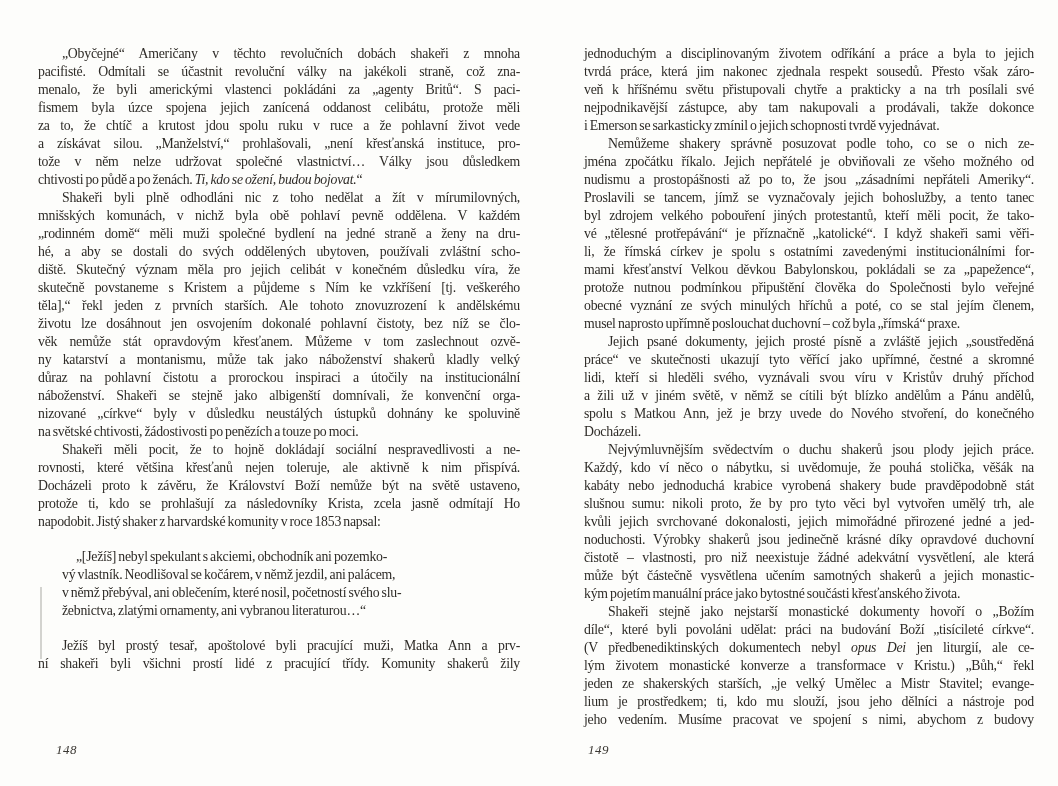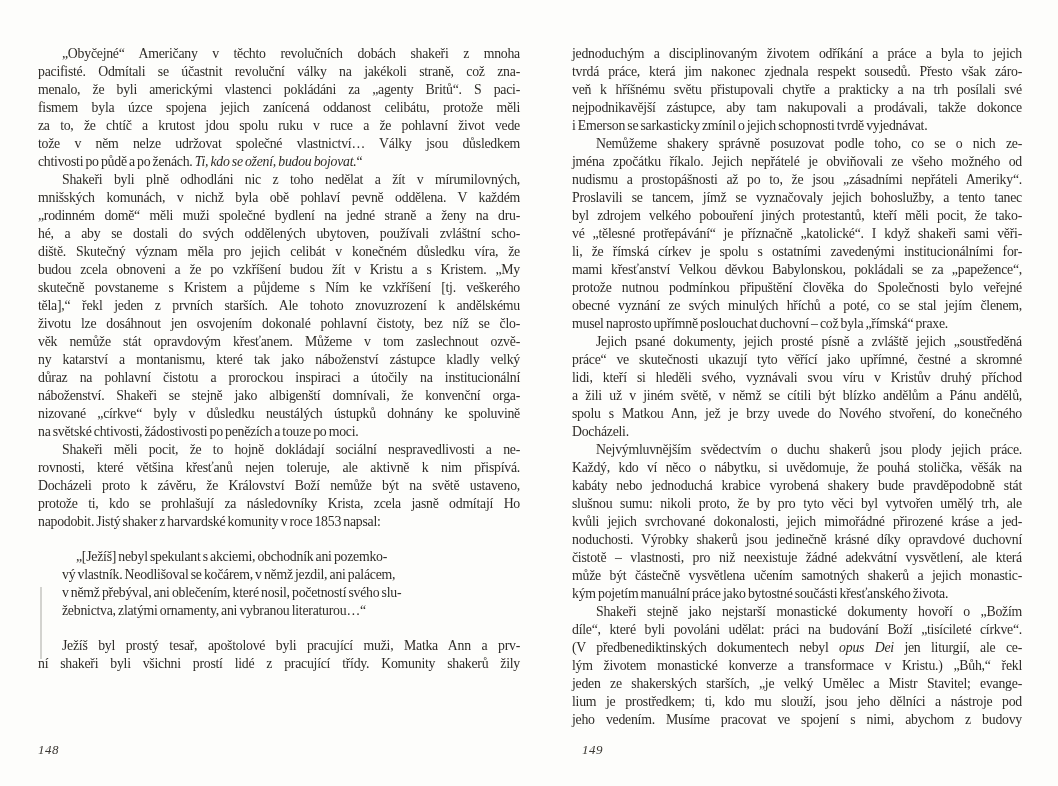--- a/index.html
+++ b/index.html
@@ -13,72 +13,72 @@
   .page{position:absolute;top:0;height:786px;}
   .page-left{left:0;width:529px;}
   .page-right{left:529px;width:529px;}
   .page-body{
     position:absolute;top:45px;
     font-size:13.8px;line-height:18px;
     letter-spacing:-0.25px;word-spacing:-1px;
     text-rendering:optimizeLegibility;
   }
   .page-left  .page-body{left:38px;width:482px;}
-  .page-right .page-body{left:43px;width:450px;}
+  .page-right .page-body{left:55px;width:450px;}
   .block{margin:0;}
   .line{
     text-align:justify;text-align-last:justify;
     white-space:nowrap;height:18px;
   }
   .line.lastline{text-align-last:left;}
   .block.indent .line:first-child{text-indent:24px;}
   .block.blockquote{margin:17px 0 17px 24px;width:396px;}
   .block.blockquote .line{text-align:right;text-align-last:left;}
   .block.blockquote .line:first-child{text-indent:14px;}
   i{font-style:italic;}
   .page-number{
     position:absolute;bottom:28px;
     font-style:italic;font-size:13px;color:#3b3833;
     letter-spacing:0.5px;
   }
-  .page-left  .page-number{left:38px;}
-  .page-right .page-number{left:53px;}
+  .page-left  .page-number{left:56px;}
+  .page-right .page-number{left:59px;}
   .scan-artifact{
     position:absolute;left:40px;top:587px;width:2px;height:72px;
     background:#d3d3cf;
   }
 </style>
 </head>
 <body>
 
 <div class="book-spread">
 
   <div class="page page-left">
     <div class="page-body">
         <div class="block paragraph indent">
           <div class="line">„Obyčejné“ Američany v těchto revolučních dobách shakeři z mnoha</div>
           <div class="line">pacifisté. Odmítali se účastnit revoluční války na jakékoli straně, což zna-</div>
           <div class="line">menalo, že byli americkými vlastenci pokládáni za „agenty Britů“. S paci-</div>
           <div class="line">fismem byla úzce spojena jejich zanícená oddanost celibátu, protože měli</div>
           <div class="line">za to, že chtíč a krutost jdou spolu ruku v ruce a že pohlavní život vede</div>
+          <div class="line">a získávat silou. „Manželství,“ prohlašovali, „není křesťanská instituce, pro-</div>
           <div class="line">tože v něm nelze udržovat společné vlastnictví… Války jsou důsledkem</div>
           <div class="line lastline">chtivosti po půdě a po ženách. <i>Ti, kdo se ožení, budou bojovat.</i>“</div>
         </div>
         <div class="block paragraph indent">
           <div class="line">Shakeři byli plně odhodláni nic z toho nedělat a žít v mírumilovných,</div>
           <div class="line">mnišských komunách, v nichž byla obě pohlaví pevně oddělena. V každém</div>
           <div class="line">„rodinném domě“ měli muži společné bydlení na jedné straně a ženy na dru-</div>
           <div class="line">hé, a aby se dostali do svých oddělených ubytoven, používali zvláštní scho-</div>
           <div class="line">diště. Skutečný význam měla pro jejich celibát v konečném důsledku víra, že</div>
-          <div class="line">budou zcela obnoveni a že po vzkříšení budou žít v Kristu a s Kristem. „My</div>
           <div class="line">skutečně povstaneme s Kristem a půjdeme s Ním ke vzkříšení [tj. veškerého</div>
           <div class="line">těla],“ řekl jeden z prvních starších. Ale tohoto znovuzrození k andělskému</div>
           <div class="line">životu lze dosáhnout jen osvojením dokonalé pohlavní čistoty, bez níž se člo-</div>
           <div class="line">věk nemůže stát opravdovým křesťanem. Můžeme v tom zaslechnout ozvě-</div>
-          <div class="line">ny katarství a montanismu, které tak jako náboženství zástupce kladly velký</div>
+          <div class="line">ny katarství a montanismu, může tak jako náboženství shakerů kladly velký</div>
           <div class="line">důraz na pohlavní čistotu a prorockou inspiraci a útočily na institucionální</div>
           <div class="line">náboženství. Shakeři se stejně jako albigenští domnívali, že konvenční orga-</div>
           <div class="line">nizované „církve“ byly v důsledku neustálých ústupků dohnány ke spoluvině</div>
           <div class="line lastline">na světské chtivosti, žádostivosti po penězích a touze po moci.</div>
         </div>
         <div class="block paragraph indent">
           <div class="line">Shakeři měli pocit, že to hojně dokládají sociální nespravedlivosti a ne-</div>
           <div class="line">rovnosti, které většina křesťanů nejen toleruje, ale aktivně k nim přispívá.</div>
           <div class="line">Docházeli proto k závěru, že Království Boží nemůže být na světě ustaveno,</div>
           <div class="line">protože ti, kdo se prohlašují za následovníky Krista, zcela jasně odmítají Ho</div>
@@ -127,21 +127,21 @@
           <div class="line">lidi, kteří si hleděli svého, vyznávali svou víru v Kristův druhý příchod</div>
           <div class="line">a žili už v jiném světě, v němž se cítili být blízko andělům a Pánu andělů,</div>
           <div class="line">spolu s Matkou Ann, jež je brzy uvede do Nového stvoření, do konečného</div>
           <div class="line lastline">Docházeli.</div>
         </div>
         <div class="block paragraph indent">
           <div class="line">Nejvýmluvnějším svědectvím o duchu shakerů jsou plody jejich práce.</div>
           <div class="line">Každý, kdo ví něco o nábytku, si uvědomuje, že pouhá stolička, věšák na</div>
           <div class="line">kabáty nebo jednoduchá krabice vyrobená shakery bude pravděpodobně stát</div>
           <div class="line">slušnou sumu: nikoli proto, že by pro tyto věci byl vytvořen umělý trh, ale</div>
-          <div class="line">kvůli jejich svrchované dokonalosti, jejich mimořádné přirozené kráse a jed-</div>
+          <div class="line">kvůli jejich svrchované dokonalosti, jejich mimořádné přirozené jedné a jed-</div>
           <div class="line">noduchosti. Výrobky shakerů jsou jedinečně krásné díky opravdové duchovní</div>
           <div class="line">čistotě – vlastnosti, pro niž neexistuje žádné adekvátní vysvětlení, ale která</div>
           <div class="line">může být částečně vysvětlena učením samotných shakerů a jejich monastic-</div>
           <div class="line lastline">kým pojetím manuální práce jako bytostné součásti křesťanského života.</div>
         </div>
         <div class="block paragraph indent">
           <div class="line">Shakeři stejně jako nejstarší monastické dokumenty hovoří o „Božím</div>
           <div class="line">díle“, které byli povoláni udělat: práci na budování Boží „tisícileté církve“.</div>
           <div class="line">(V předbenediktinských dokumentech nebyl <i>opus Dei</i> jen liturgií, ale ce-</div>
           <div class="line">lým životem monastické konverze a transformace v Kristu.) „Bůh,“ řekl</div>

